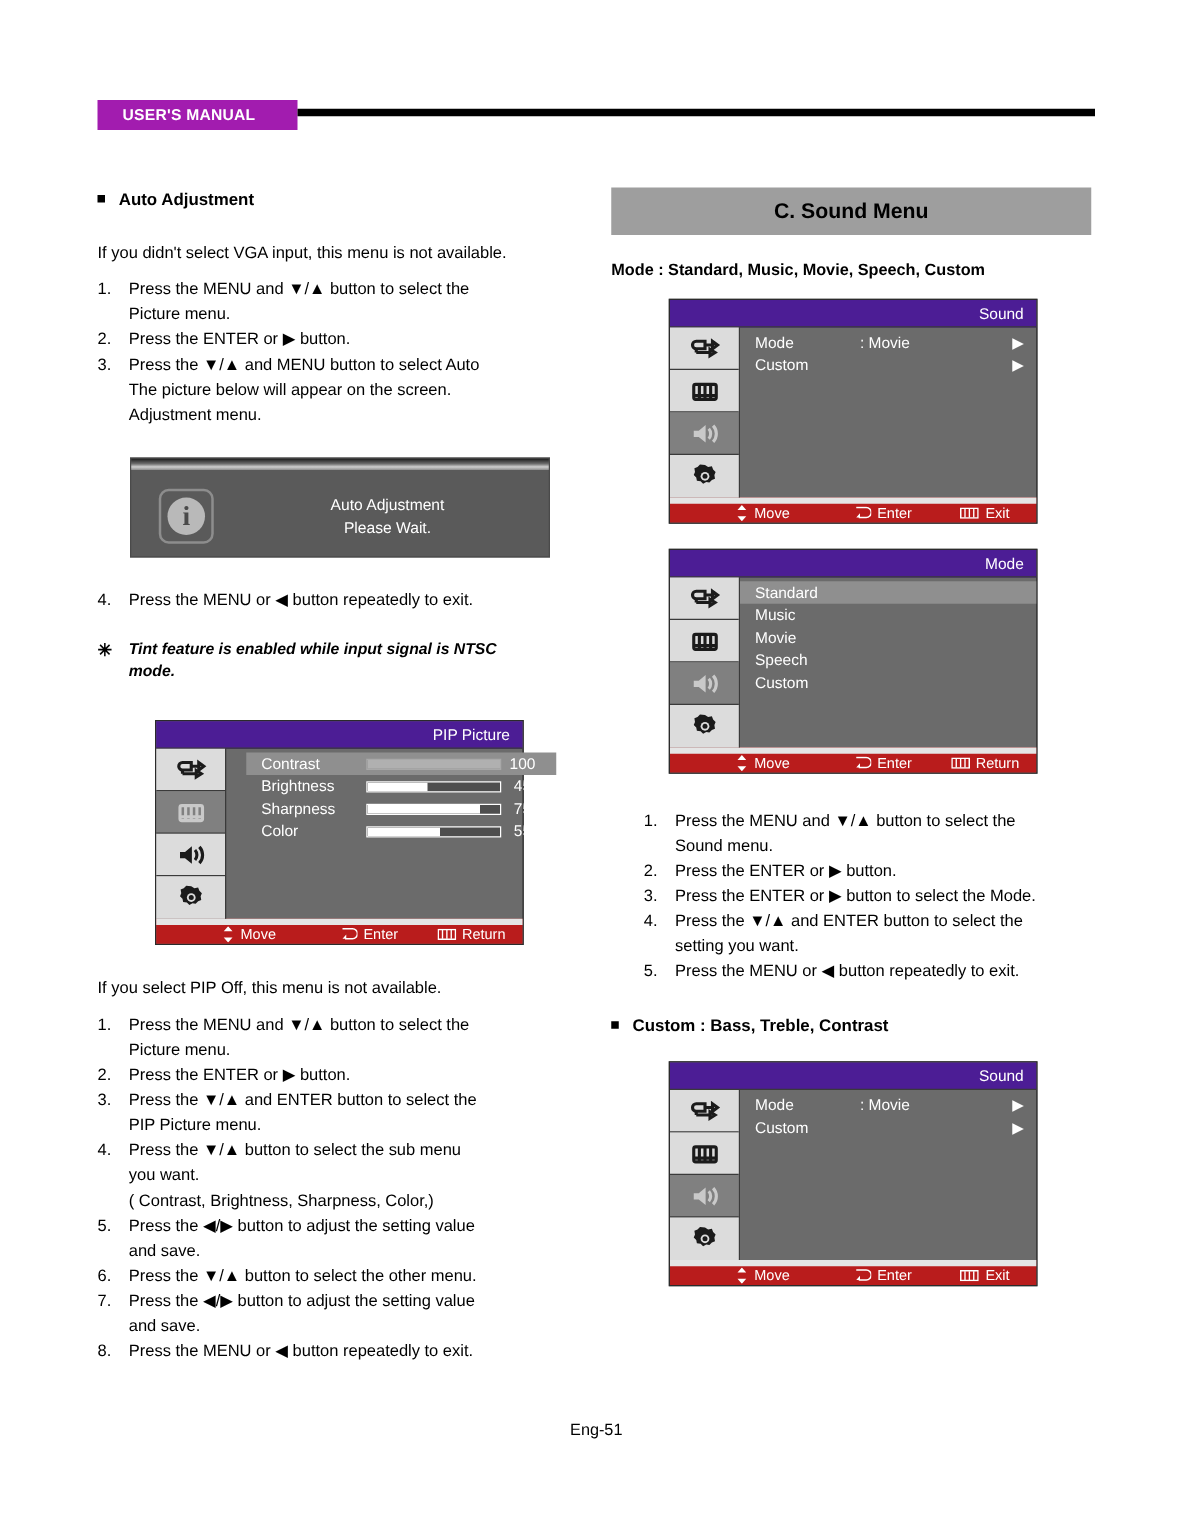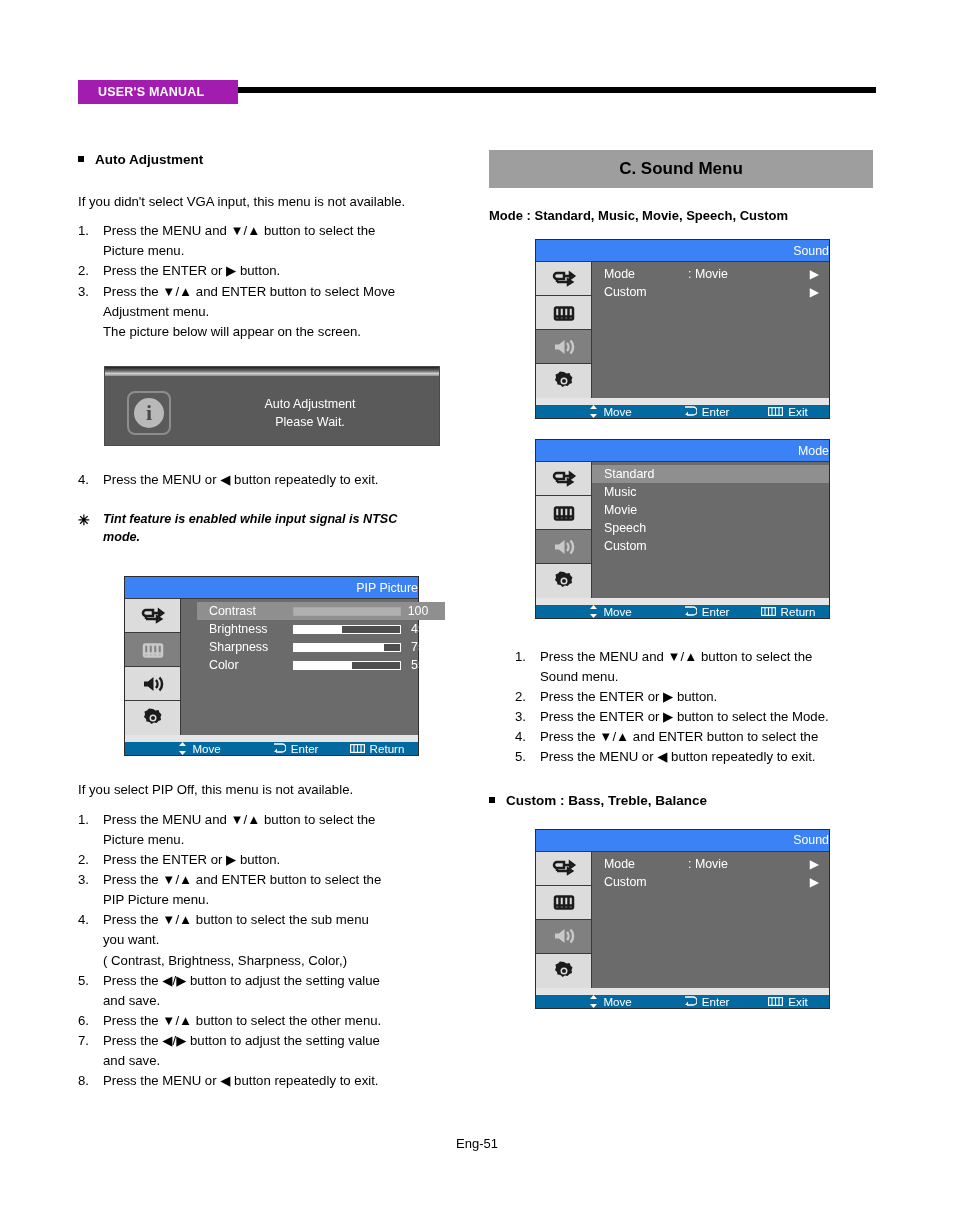--- a/index.html
+++ b/index.html
@@ -93,23 +93,23 @@
   
   .osd {
     position:relative;
     background:#6b6b6b;
     border:1px solid #2b2b2b;
     font-size:12.4px;
     color:#fff;
     user-select:none;
   }
   .osd-title-bar {
-    height:22px; background:#3b82f6;
+    height:22px; background:#4c1d95;
     display:flex; align-items:center; justify-content:flex-end;
-    padding-right:0;
+    padding-right:10px;
     border-bottom:1px solid #3a3a3a;
   }
   .osd-title { font-size:12.4px; color:#ffffff; }
   .osd-body { display:flex; }
   .osd-icons { width:56px; flex:none; border-right:1px solid #3a3a3a; }
   .osd-icon {
     height:34px; display:flex; align-items:center; justify-content:center;
     background:#dcdcdc; border-bottom:1px solid #3a3a3a;
   }
   .osd-icon:last-child { border-bottom:none; }
@@ -137,23 +137,23 @@
     width:108px; height:9px;
     background:#4e4e4e; border:1px solid #ffffff;
     position:relative; overflow:hidden;
   }
   .sl > i { display:block; height:100%; background:#ffffff; }
   .osd-row.hl .sl { background:#7a7a7a; border:1px solid #a8a8a8; }
   .osd-row.hl .sl > i { background:#b0b0b0; }
   .osd-row .num { width:34px; text-align:center; flex:none; }
 
   .osd-foot {
-    height:20px; background:#0369a1;
+    height:20px; background:#b91c1c;
     display:flex; align-items:center;
-    border-top:7px solid #e5e5e5;
+    border-top:5px solid #e5e5e5;
     font-size:11.6px; color:#ffffff;padding-left:20px;
   }
   .osd-foot .cell { display:flex; align-items:center; gap:5px; }
   .osd-foot .c1 { width:40%; justify-content:center; }
   .osd-foot .c2 { width:30%; justify-content:center; }
   .osd-foot .c3 { width:30%; justify-content:center; }
   .osd-foot svg { display:block; }
 
   
   .banner {
@@ -208,29 +208,29 @@
     <li>
       <span class="num"></span>
       <span class="txt">Picture menu.</span>
     </li>
     <li>
       <span class="num">2.</span>
       <span class="txt">Press the ENTER or ▶ button.</span>
     </li>
     <li>
       <span class="num">3.</span>
-      <span class="txt">Press the ▼/▲ and ENTER button to select Move</span>
+      <span class="txt">Press the ▼/▲ and MENU button to select Auto</span>
+    </li>
+    <li>
+      <span class="num"></span>
+      <span class="txt">The picture below will appear on the screen.</span>
     </li>
     <li>
       <span class="num"></span>
       <span class="txt">Adjustment menu.</span>
-    </li>
-    <li>
-      <span class="num"></span>
-      <span class="txt">The picture below will appear on the screen.</span>
     </li>
   </ol>
 
   <div class="sp24"></div>
 
   <div class="autoadj osd-indent" style="margin-left:26px;">
     <div class="autoadj-top"></div>
     <div class="autoadj-icon">
       <span class="circ">i</span>
     </div>
@@ -610,30 +610,34 @@
     </li>
     <li>
       <span class="num">3.</span>
       <span class="txt">Press the ENTER or ▶ button to select the Mode.</span>
     </li>
     <li>
       <span class="num">4.</span>
       <span class="txt">Press the ▼/▲ and ENTER button to select the</span>
     </li>
     <li>
+      <span class="num"></span>
+      <span class="txt">setting you want.</span>
+    </li>
+    <li>
       <span class="num">5.</span>
       <span class="txt">Press the MENU or ◀ button repeatedly to exit.</span>
     </li>
   </ol>
 
   <div class="sp24"></div>
 
   <div class="bullet-head">
     <span class="bullet-sq"></span>
-    <span class="bh-text">Custom : Bass, Treble, Balance</span>
+    <span class="bh-text">Custom : Bass, Treble, Contrast</span>
   </div>
 
   <div class="sp14"></div>
 
   <div class="osd" style="width:295px;margin-left:46px;">
     <div class="osd-title-bar">
       <span class="osd-title">Sound</span>
     </div>
     <div class="osd-body">
       <div class="osd-icons">

